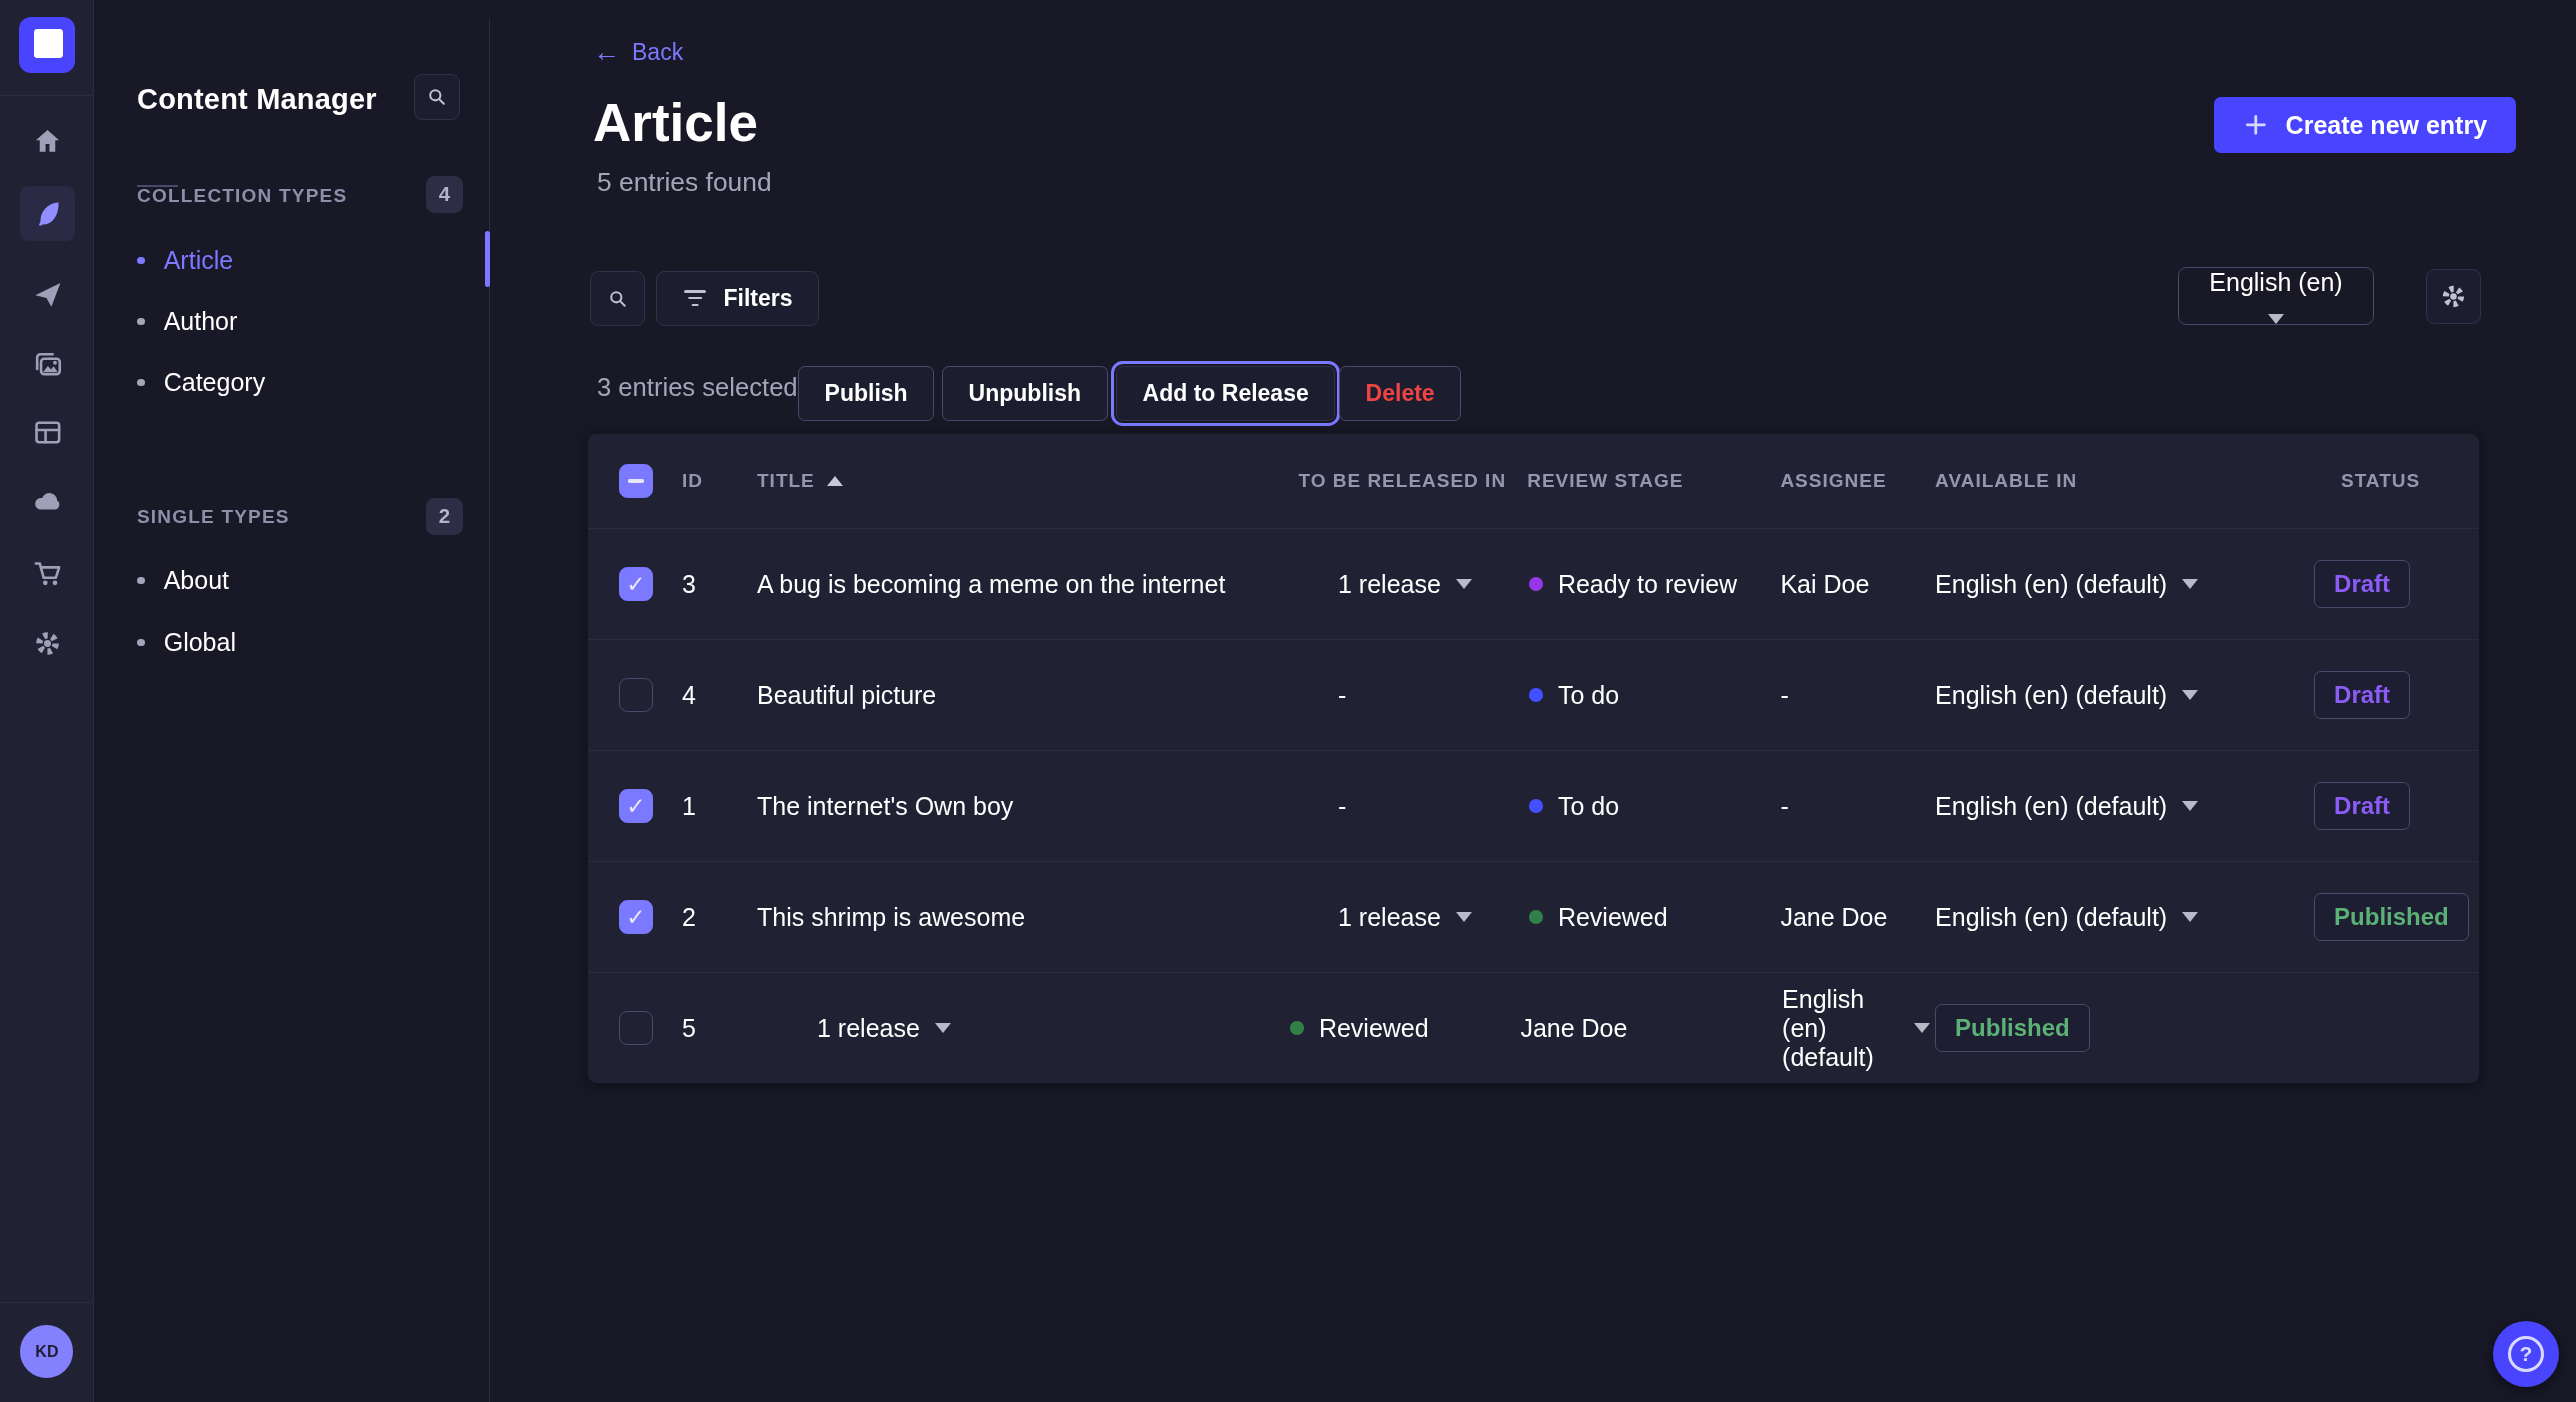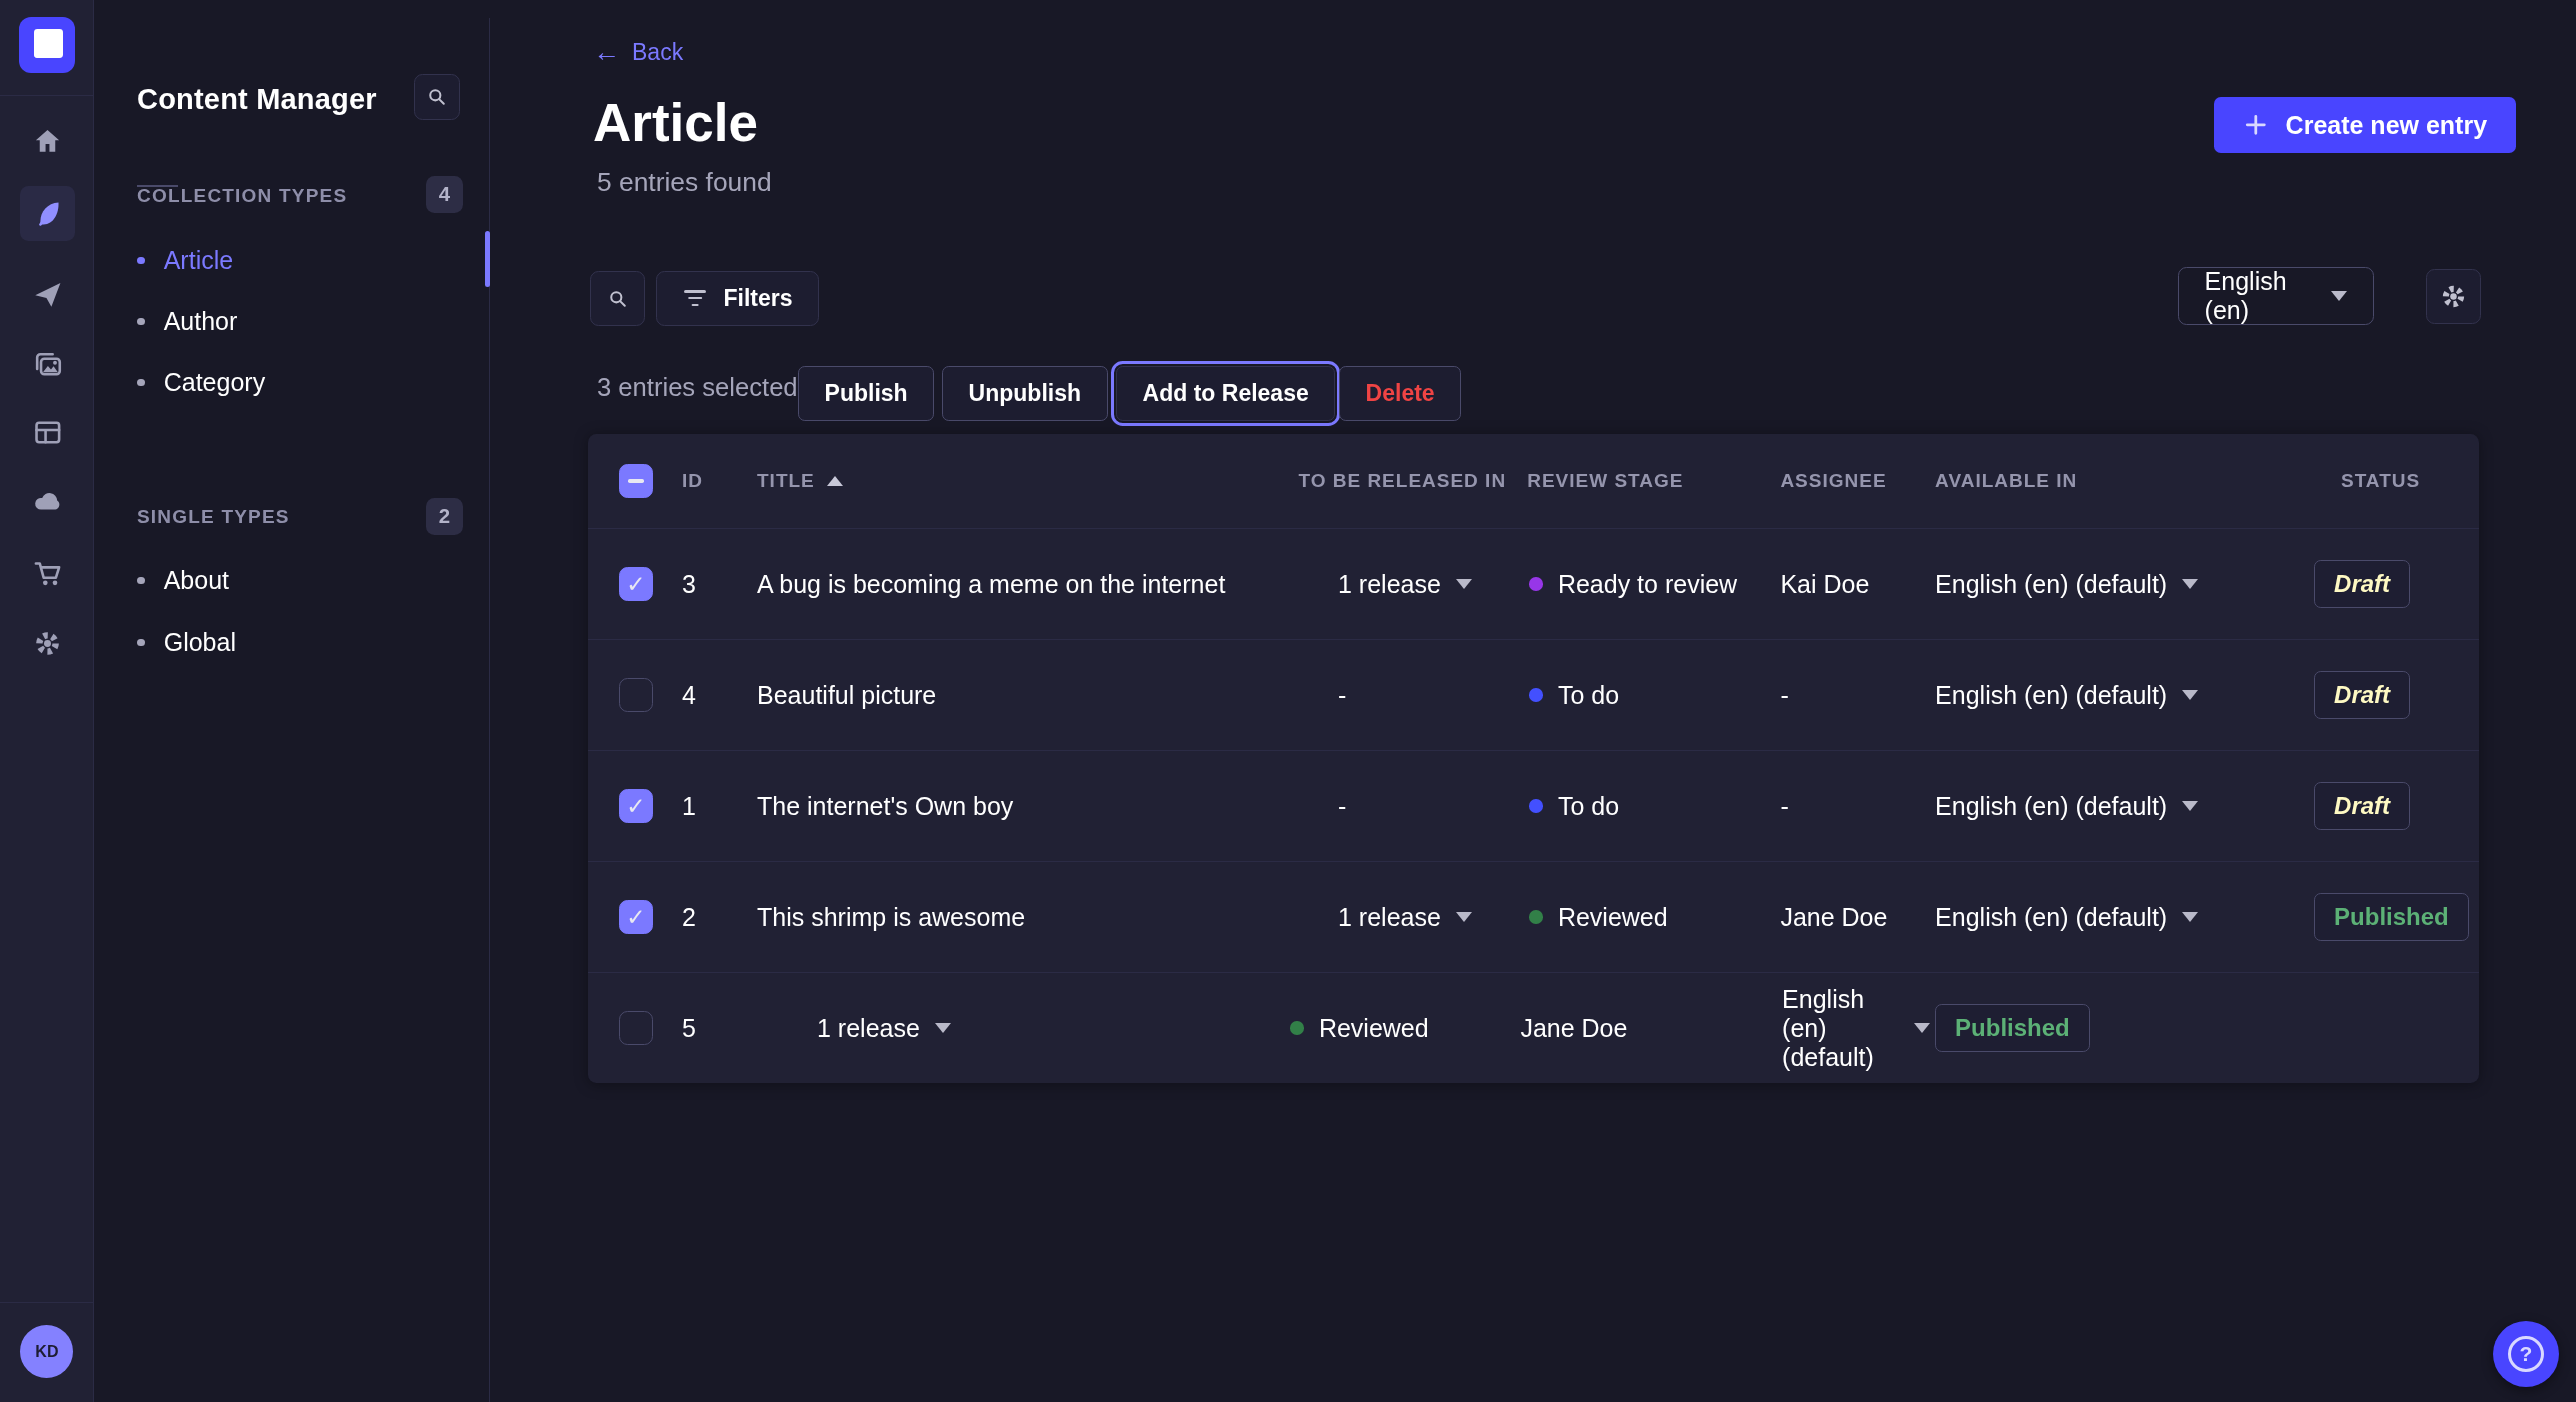--- a/index.html
+++ b/index.html
@@ -56,21 +56,21 @@
   .sq-btn { width:55px; height:55px; border:0.9px solid #32324d; border-radius:8.5px; background:#1d1d30;
     display:flex; align-items:center; justify-content:center; cursor:pointer; }
   #tb-search { left:99px; top:271px; }
   #filters-btn { left:165px; top:271px; height:55px; padding:0 25.6px; border:0.9px solid #32324d; border-radius:8.5px;
     background:#1d1d30; display:flex; align-items:center; gap:15.3px; font-size:23px; font-weight:600; cursor:pointer; }
   .funnel { width:25.6px; height:20.4px; position:relative; }
   .funnel i { position:absolute; left:50%; transform:translateX(-50%); height:2.6px; border-radius:1.7px; background:#c0c0cf; display:block; }
   .funnel i:nth-child(1){ top:1.7px; width:22px; } .funnel i:nth-child(2){ top:8.5px; width:13.6px; } .funnel i:nth-child(3){ top:15.3px; width:6.8px; }
 
   #locale { left:1687px; top:267px; width:196px; height:58px; border:0.9px solid #4a4a6a; border-radius:8.5px;
-    display:flex; align-items:center; justify-content:space-between; padding:0 25.6px; font-size:25px; cursor:pointer; }
+    display:flex; align-items:center; justify-content:space-between; padding:0 25.6px; font-size:25px; cursor:pointer;flex-direction:column; }
   #gear-btn { left:1935px; top:269px; }
   .caret { width:0; height:0; border-left:8.5px solid transparent; border-right:8.5px solid transparent;
     border-top:10.2px solid #b9b9c9; }
   .gear-svg { width:29px; height:29px; }
 
   #sel-label { left:106px; top:373px; position:absolute; font-size:25.6px; color:#a5a5ba; }
   .act-btn { position:absolute; top:366px; height:55px; padding:0 25.6px; border:0.9px solid #4a4a6a; border-radius:6.8px;
     background:#1d1d30; display:flex; align-items:center; justify-content:center; font-size:23px; font-weight:600; color:#fff; cursor:pointer; }
   #btn-publish { left:307px; } #btn-unpublish { left:451px; }
   #btn-release { left:625px; border-color:#32324d; outline:3.4px solid #7b79ff; outline-offset:2.6px; }
@@ -94,21 +94,21 @@
   .cbx { width:34px; height:34px; border-radius:8.5px; border:1.7px solid #4a4a6a; background:transparent; cursor:pointer;
     display:flex; align-items:center; justify-content:center; }
   .cbx.checked, .cbx.ind { background:#7b79ff; border-color:#7b79ff; }
   .cbx.checked::after { content:"✓"; color:#e8e8f2; font-size:23px; font-weight:700; }
   .cbx.ind::after { content:""; width:15.3px; height:3.4px; border-radius:1.7px; background:#e8e8f2; }
   .rel-caret { margin-left:15.3px; }
   .stage-dot { width:13.6px; height:13.6px; border-radius:50%; margin-right:15.3px; flex:0 0 auto; }
   .dot-purple { background:#9736e8; } .dot-blue { background:#4350ff; } .dot-green { background:#328048; }
   .badge { display:inline-flex; align-items:center; justify-content:center; height:48px; padding:0 19px;
     border:0.9px solid #4a4a6a; border-radius:6.8px; background:#1e1e32; font-size:24px; font-weight:600; }
-  .badge.draft { color:#fef9c3;font-style:italic; } .badge.published { color:#5cb176; }
+  .badge.draft { color:#8b5cf6; } .badge.published { color:#5cb176; }
 
   #help-fab { left:2002px; top:1321px; width:66px; height:66px; border-radius:50%; background:#4945ff;
     display:flex; align-items:center; justify-content:center; cursor:pointer; box-shadow:0 3.4px 12px rgba(0,0,0,.4); }
   #help-fab .q { width:36px; height:36px; border:3.4px solid #d9d8ff; border-radius:50%;
     display:flex; align-items:center; justify-content:center; color:#d9d8ff; font-size:21px; font-weight:700; }
 </style>
 </head>
 <body>
 
 <nav id="mini" class="abs">

